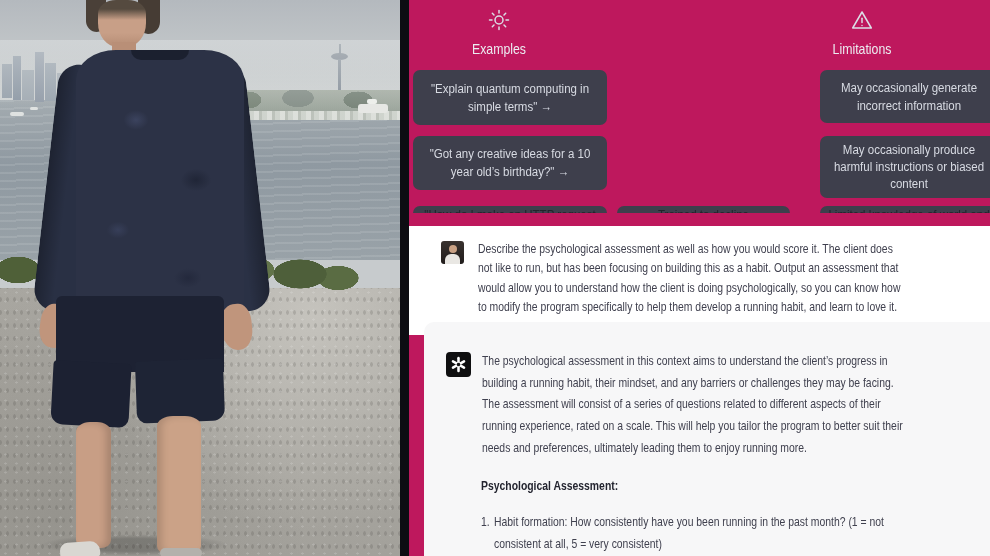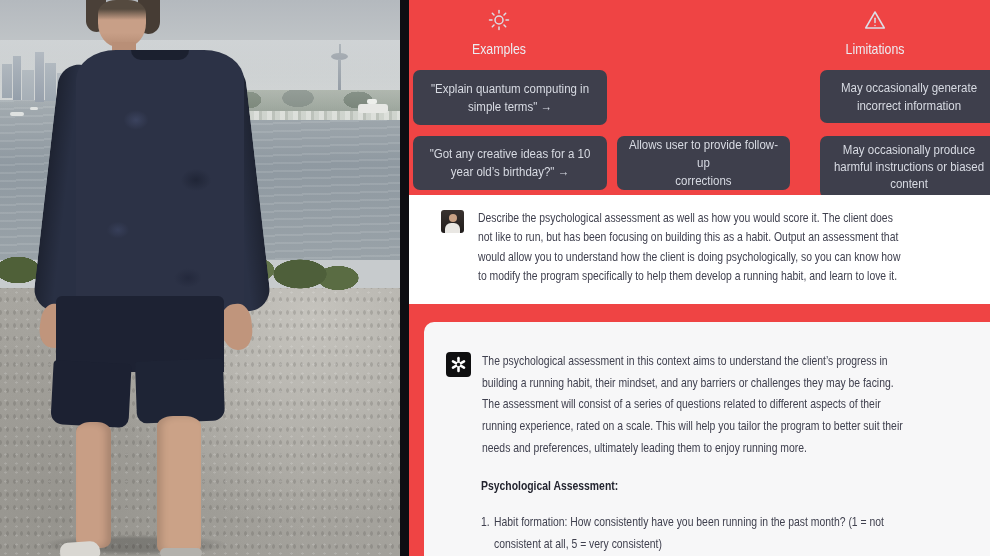--- a/index.html
+++ b/index.html
@@ -95,34 +95,34 @@
   .leg-l{left:76px;top:422px;width:35px;height:126px;background:#c89e85;border-radius:14px 14px 10px 10px/10px 10px 8px 8px;
         box-shadow:inset -5px 0 7px rgba(0,0,0,.16);}
   .leg-r{left:157px;top:416px;width:44px;height:138px;background:#cba287;border-radius:16px 16px 10px 10px/10px 10px 8px 8px;
         box-shadow:inset 5px 0 7px rgba(0,0,0,.14);}
   .shoe-l{left:60px;top:542px;width:40px;height:16px;background:#d9d7d2;border-radius:8px 10px 4px 4px;transform:rotate(-4deg);}
   .shoe-r{left:160px;top:548px;width:42px;height:10px;background:#b3b1ac;border-radius:6px;}
 
   .divider{position:absolute;left:400px;top:0;width:9px;height:556px;background:#0d0d12;}
 
   
-  .chat{position:absolute;left:409px;top:0;width:581px;height:556px;background:#ef4444;overflow:hidden;}
+  .chat{position:absolute;left:409px;top:0;width:581px;height:556px;background:#be185d;overflow:hidden;}
 
   .welcome{position:absolute;left:0;top:0;width:581px;height:213px;overflow:hidden;}
   .col-head{position:absolute;width:170px;text-align:center;}
   .col-head .ic{height:24px;display:flex;align-items:center;justify-content:center;}
   .col-title{margin-top:8px;font-size:15px;color:#ececf1;transform:scaleX(.82);transform-origin:50% 50%;white-space:nowrap;}
   .wcard{position:absolute;background:#3e3f4c;border-radius:7px;display:flex;align-items:center;justify-content:center;
          color:#d8dbe3;font-size:12.5px;line-height:18px;text-align:center;}
   .wcard .txt{white-space:pre-line;transform:scaleX(.92);transform-origin:50% 50%;width:100%;}
   .wcard.tall .txt{line-height:17px;}
   .wcard.cut{align-items:flex-start;}
   .wcard.cut .txt{color:#22232b;padding-top:2px;line-height:14px;}
 
-  .user-row{position:absolute;left:0;top:195px;width:581px;height:109px;background:#ffffff;}
+  .user-row{position:absolute;left:0;top:226px;width:581px;height:109px;background:#ffffff;}
   .avatar-user{position:absolute;left:32px;top:15px;width:23px;height:23px;border-radius:3px;overflow:hidden;
        background:linear-gradient(180deg,#39322f 0%,#211d1c 100%);}
   .avatar-user::before{content:"";position:absolute;left:7.5px;top:4px;width:8px;height:8px;border-radius:50%;background:#c9a184;}
   .avatar-user::after{content:"";position:absolute;left:4px;top:13px;width:15px;height:10px;border-radius:6px 6px 0 0;background:#e9e7e3;}
   .msg-text{position:absolute;color:#40414f;font-size:13px;white-space:pre-line;width:660px;
        transform:scaleX(.8);transform-origin:0 0;}
   .user-row .msg-text{left:69px;top:13px;line-height:19.4px;}
 
   .assistant-card{position:absolute;left:15px;top:322px;width:580px;height:250px;background:#f7f7f8;border-radius:10px;}
   .avatar-ai{position:absolute;left:22px;top:30px;width:25px;height:25px;border-radius:4px;background:#0f0f10;
@@ -203,21 +203,21 @@
             <line x1="4.3" y1="4.3" x2="6" y2="6"></line>
               <line x1="16" y1="16" x2="17.7" y2="17.7"></line>
             <line x1="4.3" y1="17.7" x2="6" y2="16"></line>
               <line x1="16" y1="6" x2="17.7" y2="4.3"></line>
           </svg>
         </div>
         <div class="col-title">Examples</div>
       </div>
 
 
-      <div class="col-head" style="left:381px;top:8px;">
+      <div class="col-head" style="left:368px;top:8px;">
         <div class="ic">
           <svg width="22" height="22" viewBox="0 0 22 22" fill="none" stroke="#dcdee6" stroke-width="1.5" stroke-linecap="round" stroke-linejoin="round">
             <path d="M11 3 L20.3 19 H1.7 Z"></path>
             <line x1="11" y1="9.2" x2="11" y2="13.6"></line>
             <line x1="11" y1="16.4" x2="11" y2="16.6"></line>
           </svg>
         </div>
         <div class="col-title">Limitations</div>
       </div>
 
@@ -226,24 +226,20 @@
 simple terms" →</div>
       </div>
       <div class="wcard" style="left:411px;top:70px;width:178px;height:53px;">
         <div class="txt">May occasionally generate
 incorrect information</div>
       </div>
 
       <div class="wcard" style="left:4px;top:136px;width:194px;height:54px;">
         <div class="txt">"Got any creative ideas for a 10
 year old’s birthday?" →</div>
-      </div>
-      <div class="wcard" style="left:208px;top:136px;width:173px;height:54px;">
-        <div class="txt">Allows user to provide follow-up
-corrections</div>
       </div>
       <div class="wcard tall" style="left:411px;top:136px;width:178px;height:62px;">
         <div class="txt">May occasionally produce
 harmful instructions or biased
 content</div>
       </div>
 
       <div class="wcard cut" style="left:4px;top:206px;width:194px;height:40px;">
         <div class="txt">"How do I make an HTTP request
 in Javascript?" →</div>

